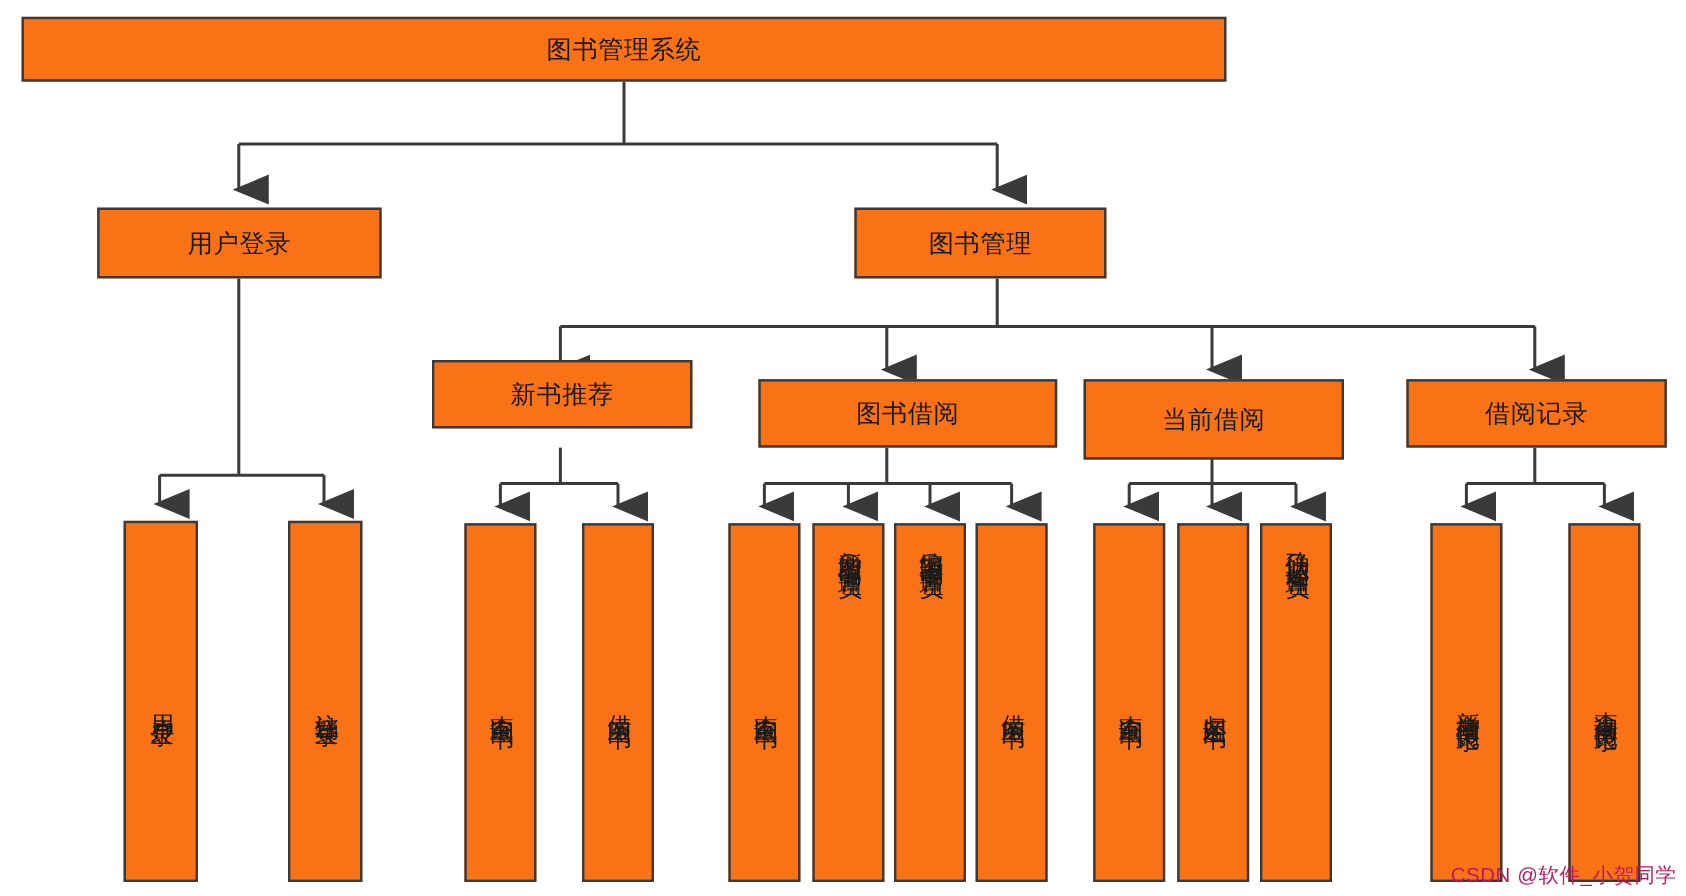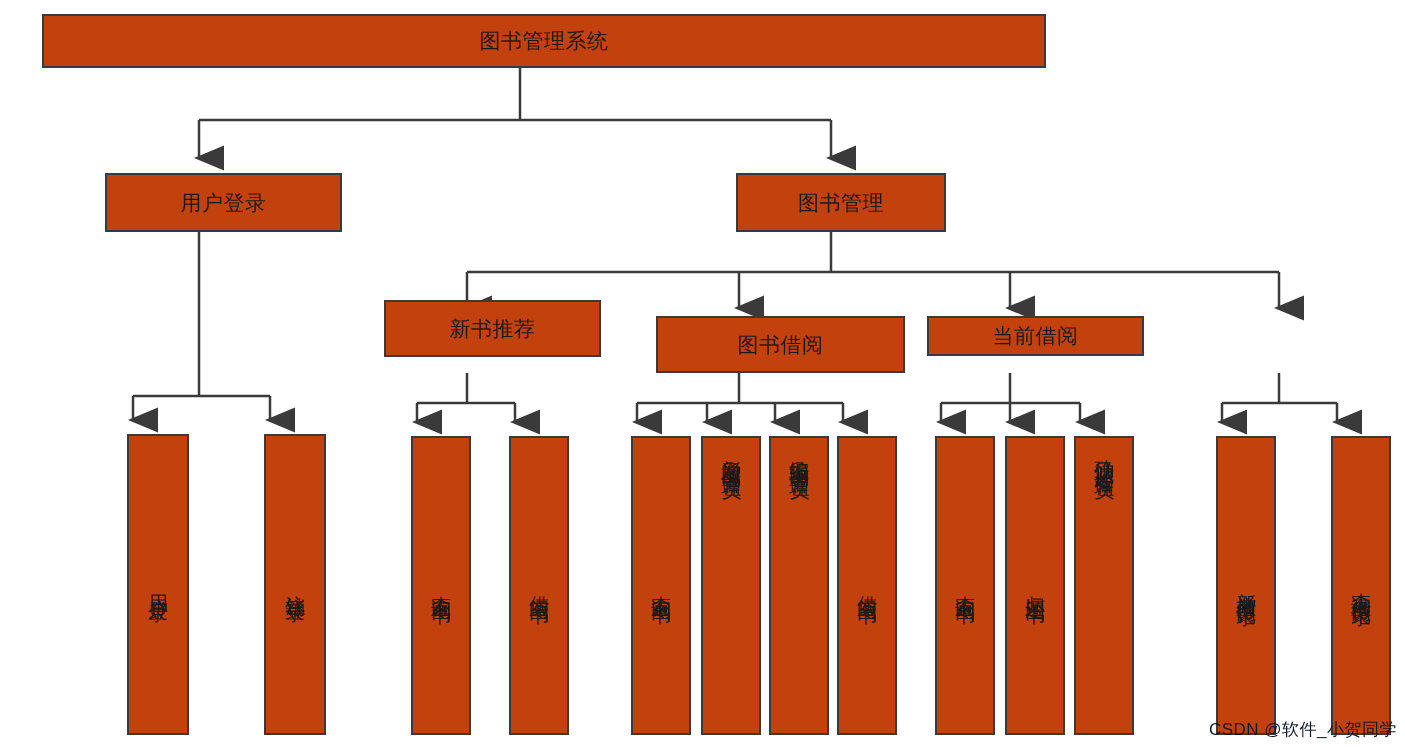--- a/index.html
+++ b/index.html
@@ -22,26 +22,25 @@
     left: 0;
     top: 0;
     width: 1405px;
     height: 747px;
     pointer-events: none;
   }
   .node {
     position: absolute;
     box-sizing: border-box;
     border: 2.5px solid #3a3a3a;
-    background: #c2410c;
+    background: #f97316;
     display: flex;
     align-items: center;
     justify-content: center;
     color: #1a1a1a;
-    margin-left: 24px;
   }
   .node.horiz {
     font-size: 21px;
     letter-spacing: 0.5px;
   }
   .node.vert {
     align-items: flex-start;
     justify-content: center;
     padding-top: 6px;
   }
@@ -56,21 +55,21 @@
   }
   .node.vert.centered {
     align-items: center;
     padding-top: 0;
   }
   .watermark {
     position: absolute;
     right: 8px;
     bottom: 6px;
     font-size: 17px;
-    color: #0f172a;
+    color: #be185d;
     letter-spacing: 0.5px;
     white-space: nowrap;
   }
 </style>
 </head>
 <body>
 
 <div id="canvas">
 
   <svg class="wires" viewBox="0 0 1405 747">
@@ -136,24 +135,27 @@
   </div>
 
   <div class="node horiz" style="left:360px; top:300px; width:217px; height:57px;">
     <span>新书推荐</span>
   </div>
 
   <div class="node horiz" style="left:632px; top:316px; width:249px; height:57px;">
     <span>图书借阅</span>
   </div>
 
-  <div class="node horiz" style="left:903px; top:316px; width:217px; height:40px;">
+  <div class="node horiz" style="left:903px; top:316px; width:217px; height:67px;">
     <span>当前借阅</span>
   </div>
 
+  <div class="node horiz" style="left:1172px; top:316px; width:217px; height:57px;">
+    <span>借阅记录</span>
+  </div>
 
   <div class="node vert centered" style="left:103px; top:434px; width:62px; height:301px;">
     <span class="vlabel">用户登录</span>
   </div>
 
   <div class="node vert centered" style="left:240px; top:434px; width:62px; height:301px;">
     <span class="vlabel">注销登录</span>
   </div>
 
   <div class="node vert centered" style="left:387px; top:436px; width:60px; height:299px;">

